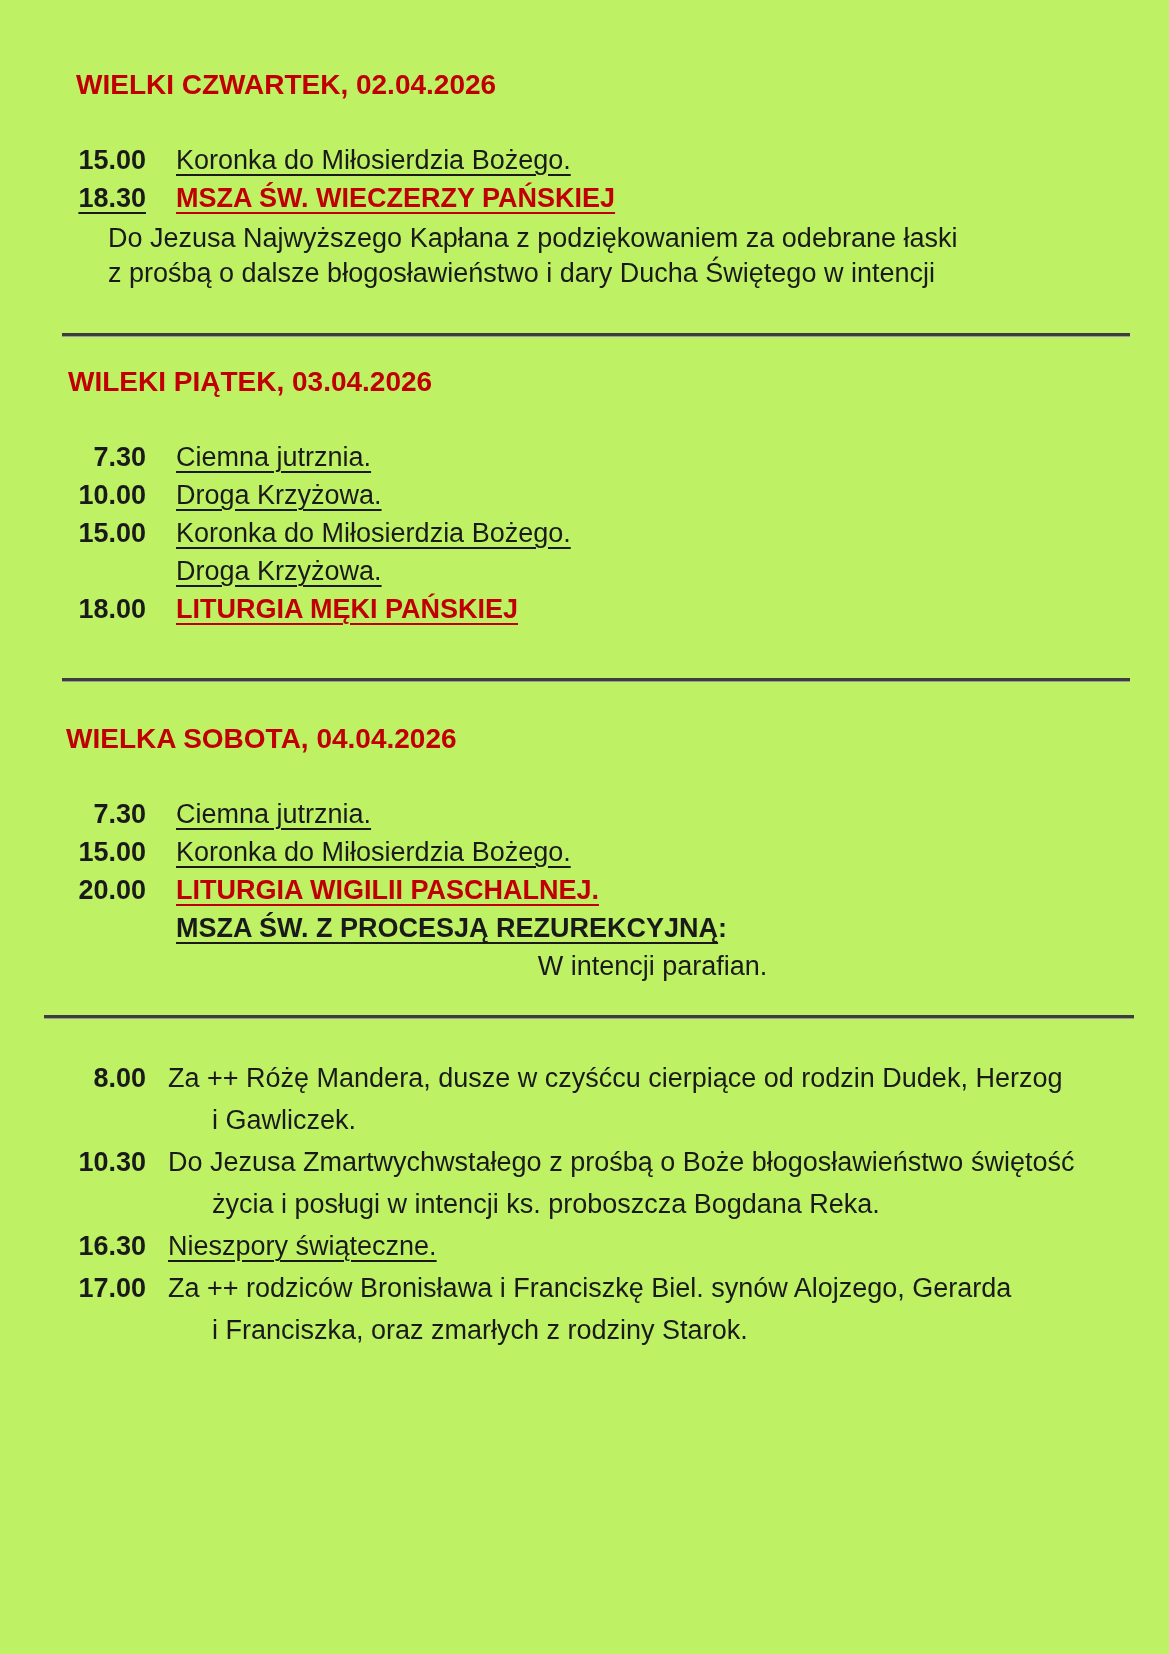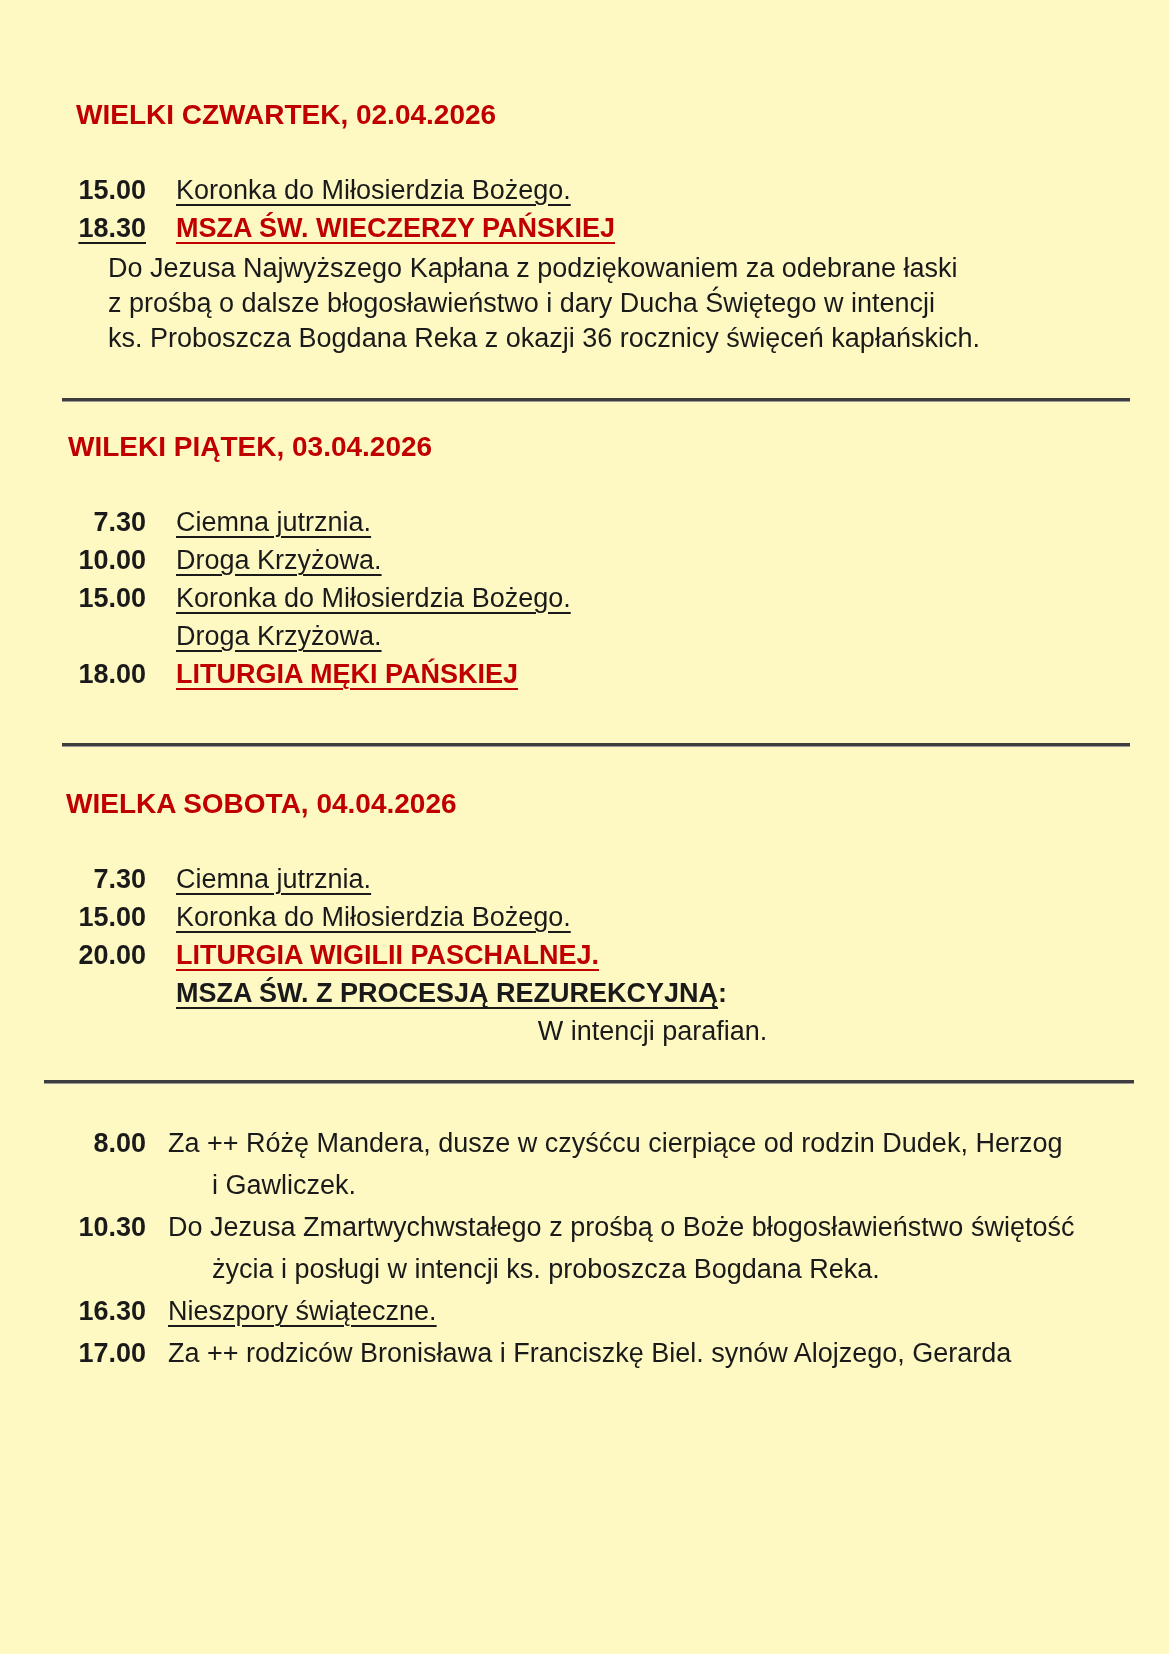--- a/index.html
+++ b/index.html
@@ -1,25 +1,25 @@
 <!DOCTYPE html>
 <html><head>
 <meta charset="utf-8">
 <style>
   html,body { margin:0; padding:0; background:#ffffff; }
   .page {
     position: relative;
     width: 1169px;
     height: 1654px;
-    background: #fef9c3;
+    background: #bef264;
     font-family: "Liberation Sans", sans-serif;
     color: #1a1a1a;
     font-size: 27px;
     box-sizing: border-box;
-    padding: 98px 40px 0 62px;
+    padding: 68px 40px 0 62px;
     overflow: hidden;
   }
   .hdr {
     font-size: 28px;
     font-weight: 700;
     color: #C00000;
     margin: 0 0 0 14px;
     line-height: 33px;
     white-space: nowrap;
   }
@@ -77,21 +77,20 @@
       <span class="time">15.00</span>
       <span class="desc u">Koronka do Miłosierdzia Bożego.</span>
     </div>
     <div class="row">
       <span class="time u">18.30</span>
       <span class="desc u red">MSZA ŚW. WIECZERZY PAŃSKIEJ</span>
     </div>
     <div class="intent">
       <div class="iline">Do Jezusa Najwyższego Kapłana z podziękowaniem za odebrane łaski</div>
       <div class="iline">z prośbą o dalsze błogosławieństwo i dary Ducha Świętego w intencji</div>
-      <div class="iline">ks. Proboszcza Bogdana Reka z okazji 36 rocznicy święceń kapłańskich.</div>
     </div>
   </div>
 
   <hr class="divider div1">
 
   <h2 class="hdr hdr-friday">WILEKI PIĄTEK, 03.04.2026</h2>
 
   <div class="rows">
     <div class="row">
       <span class="time">7.30</span>
@@ -160,15 +159,16 @@
 
     <div class="row">
       <span class="time">16.30</span>
       <span class="desc u">Nieszpory świąteczne.</span>
     </div>
 
     <div class="row">
       <span class="time">17.00</span>
       <span class="desc">Za ++ rodziców Bronisława i Franciszkę Biel. synów Alojzego, Gerarda</span>
     </div>
+    <div class="line2">i Franciszka, oraz zmarłych z rodziny Starok.</div>
   </div>
 
 </div>
 
 </body></html>

